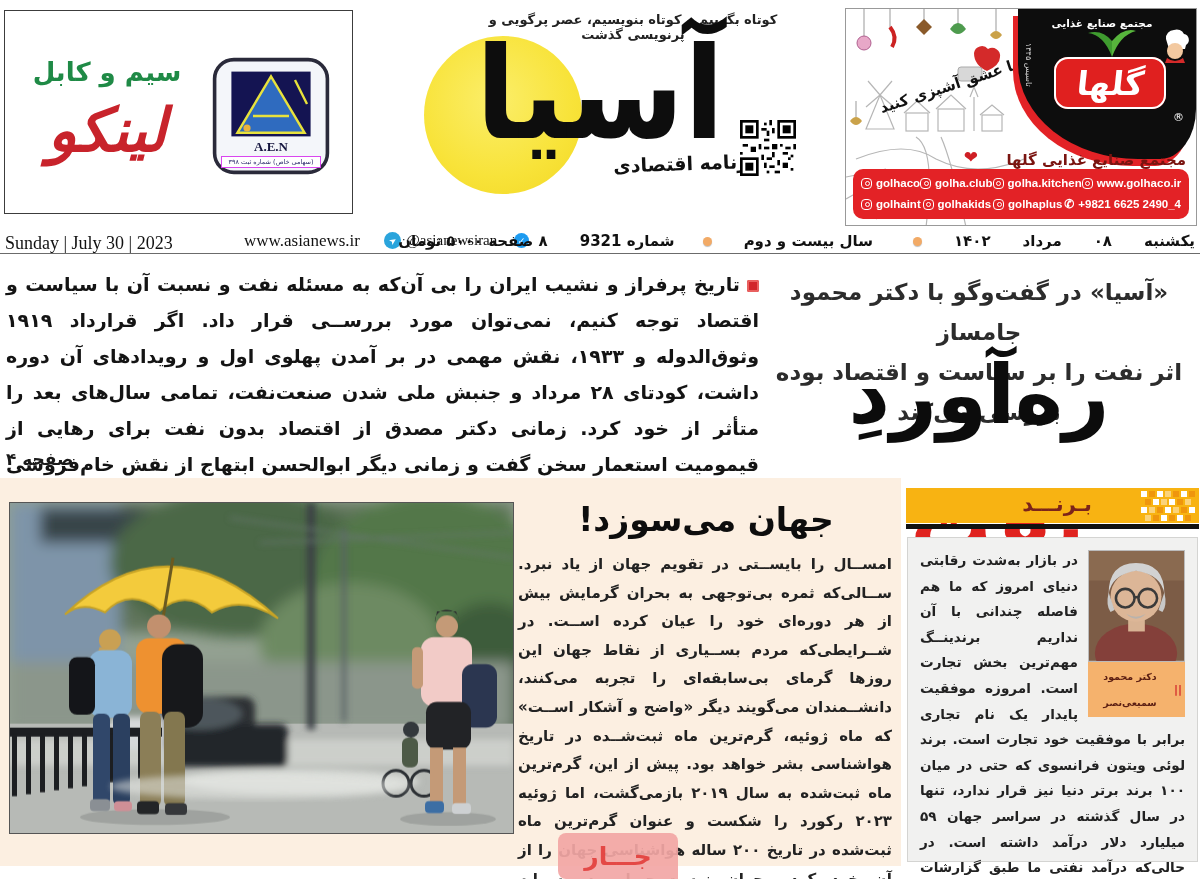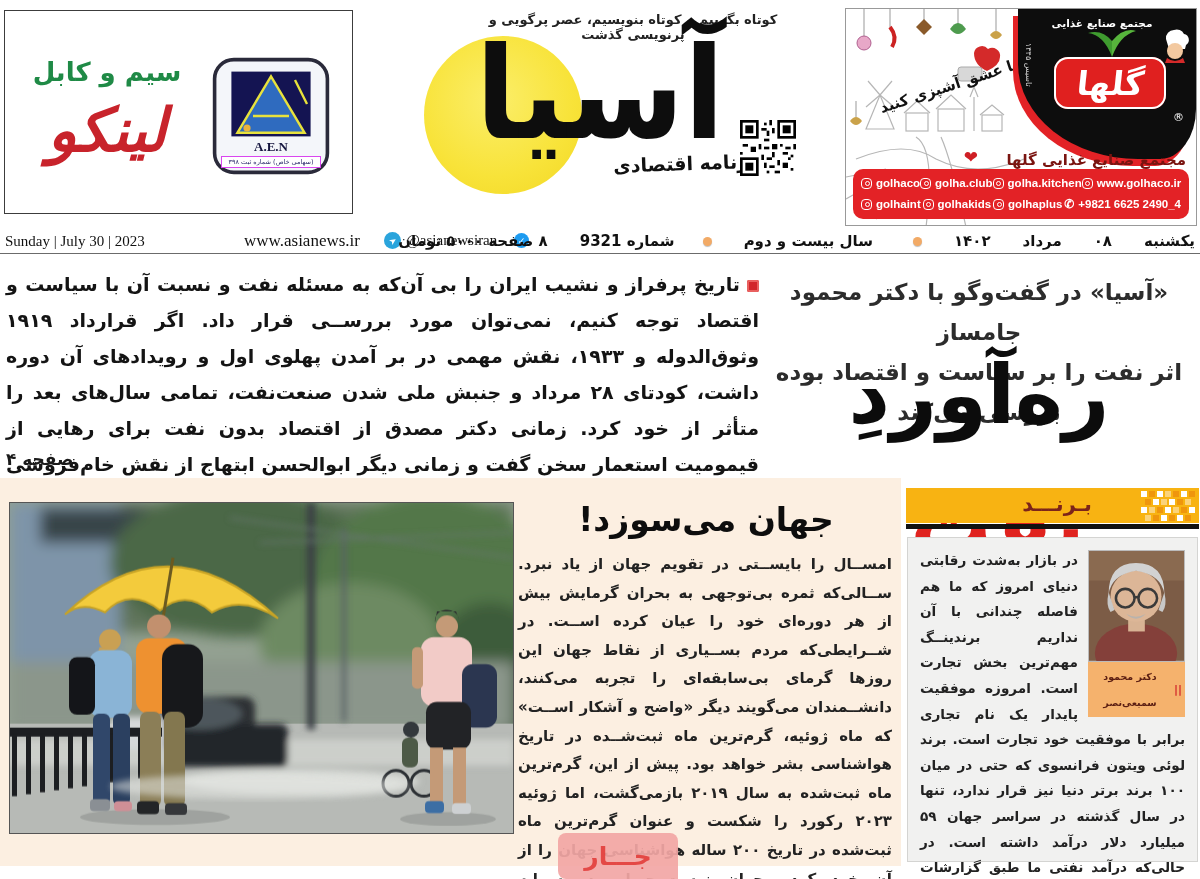--- a/index.html
+++ b/index.html
@@ -56,21 +56,21 @@
                 font-family:"Liberation Sans", sans-serif; }
   .ig-icon { width:11px; height:11px; border:1.6px solid #fff; border-radius:4px; position:relative; display:inline-block; }
   .ig-icon::after { content:""; position:absolute; left:2.5px; top:2.5px; width:3px; height:3px; border:1px solid #fff; border-radius:50%; }
   .ph-icon { color:#fff; font-size:12px; }
   .golha-sketch { position:absolute; left:0; top:0; width:180px; height:218px; }
   .golha-tagline { position:absolute; left:28px; top:68px; width:150px; color:#111; font-size:15px;
                    font-weight:bold; direction:rtl; transform:rotate(-18deg); text-align:center; }
 
   
   #dateline { left:0; top:230px; width:1200px; height:24px; border-bottom:1.5px solid #6b6b6b; }
-  .dl-en { position:absolute; left:5px; top:3px; font-family:"Liberation Serif", serif; font-size:15px; color:#111; }
+  .dl-en { position:absolute; left:5px; top:3px; font-family:"Liberation Serif", serif; font-size:18px; color:#111; }
   .dl-site { position:absolute; left:244px; top:1px; font-family:"Liberation Serif", serif; font-size:17px; color:#111; }
   .tg-icon { position:absolute; left:384px; top:2px; width:17px; height:17px; border-radius:50%; background:#2aa4dc;
              color:#fff; font-size:9px; display:flex; align-items:center; justify-content:center; }
   .tg-icon span { transform:rotate(-35deg); margin-left:1px;}
   .dl-handle { position:absolute; left:406px; top:2px; font-family:"Liberation Serif", serif; font-size:15px; color:#111; }
   .vf-icon { position:absolute; left:514px; top:3px; width:15px; height:15px; border-radius:50%; background:#1d9bf0;
              color:#fff; font-size:9px; font-weight:bold; display:flex; align-items:center; justify-content:center; }
   .dl-fa { position:absolute; right:5px; top:2px; display:flex; direction:rtl; align-items:center;
            font-size:15px; font-weight:bold; color:#111; }
   .dl-fa .itm { white-space:nowrap;margin-left:32px; }

